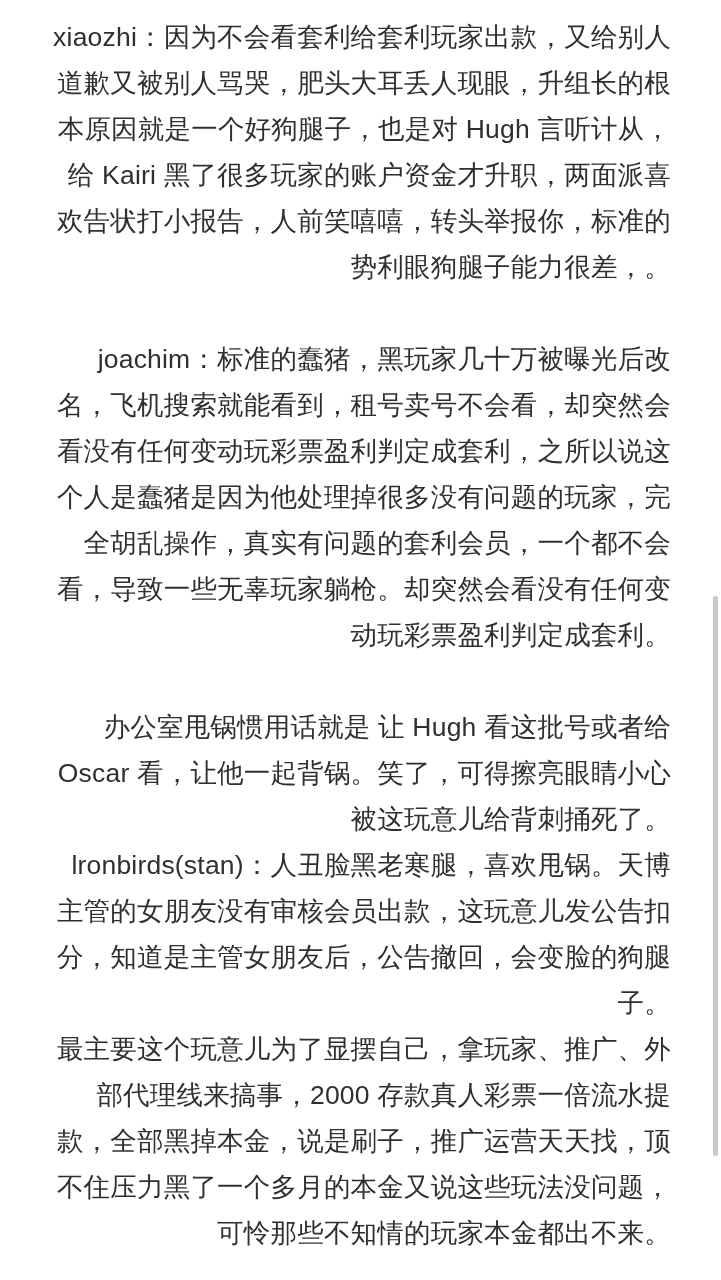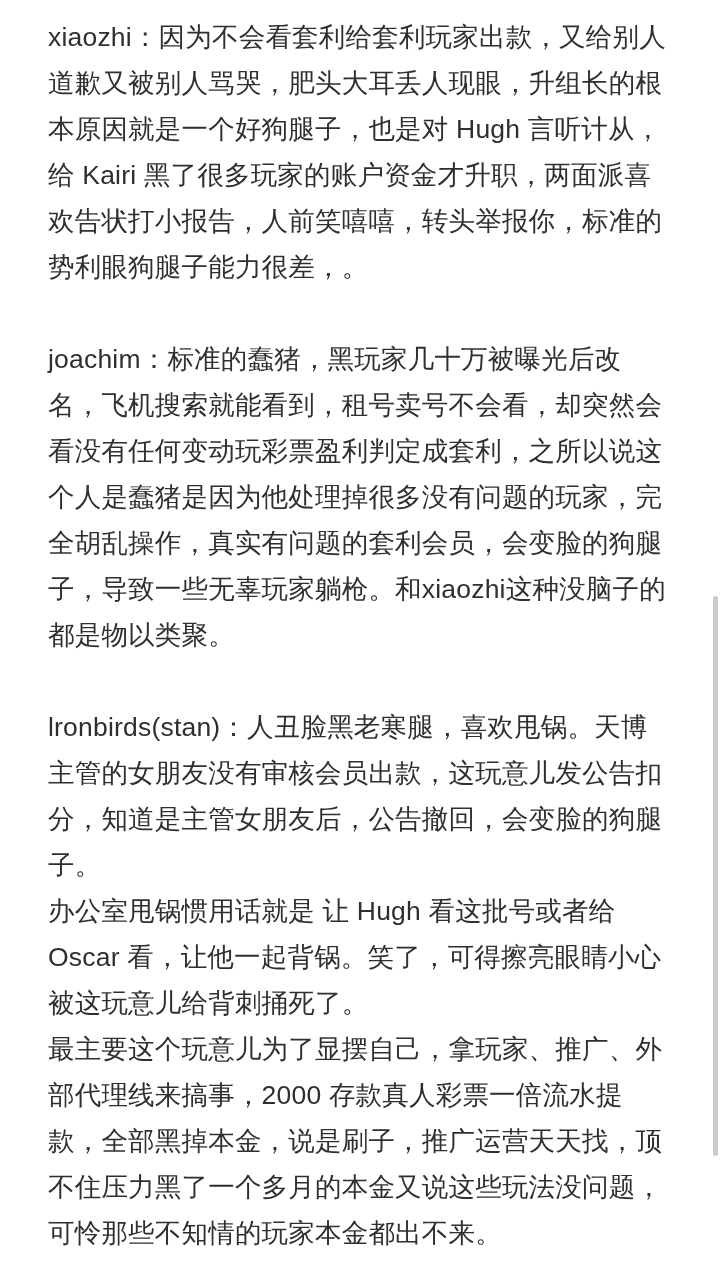--- a/index.html
+++ b/index.html
@@ -19,21 +19,21 @@
     box-sizing: border-box;
     width: 721px;
     height: 1280px;
     padding: 14px 50px 0 48px;
     position: relative;
   }
   .para {
     font-size: 26.5px;
     line-height: 46px;
     letter-spacing: 0.2px;
-    text-align: left;
+    text-align: right;
     word-break: break-word;
     white-space: pre-wrap;
     margin: 0;
     color: #2f2f2f;
   }
   .para + .para {
     margin-top: 0;
   }
   .block-gap {
     height: 46px;
@@ -53,26 +53,26 @@
 
 <div class="page">
 
   <div class="text-block">
     <p class="para">xiaozhi：因为不会看套利给套利玩家出款，又给别人道歉又被别人骂哭，肥头大耳丢人现眼，升组长的根本原因就是一个好狗腿子，也是对 Hugh 言听计从，给 Kairi 黑了很多玩家的账户资金才升职，两面派喜欢告状打小报告，人前笑嘻嘻，转头举报你，标准的势利眼狗腿子能力很差，。</p>
   </div>
 
   <div class="block-gap"></div>
 
   <div class="text-block">
-    <p class="para">joachim：标准的蠢猪，黑玩家几十万被曝光后改名，飞机搜索就能看到，租号卖号不会看，却突然会看没有任何变动玩彩票盈利判定成套利，之所以说这个人是蠢猪是因为他处理掉很多没有问题的玩家，完全胡乱操作，真实有问题的套利会员，会变脸的狗腿子，导致一些无辜玩家躺枪。和xiaozhi这种没脑子的都是物以类聚。</p>
+    <p class="para">joachim：标准的蠢猪，黑玩家几十万被曝光后改名，飞机搜索就能看到，租号卖号不会看，却突然会看没有任何变动玩彩票盈利判定成套利，之所以说这个人是蠢猪是因为他处理掉很多没有问题的玩家，完全胡乱操作，真实有问题的套利会员，一个都不会看，导致一些无辜玩家躺枪。却突然会看没有任何变动玩彩票盈利判定成套利。</p>
   </div>
 
   <div class="block-gap"></div>
 
   <div class="text-block">
+    <p class="para">办公室甩锅惯用话就是 让 Hugh 看这批号或者给 Oscar 看，让他一起背锅。笑了，可得擦亮眼睛小心被这玩意儿给背刺捅死了。</p>
     <p class="para">lronbirds(stan)：人丑脸黑老寒腿，喜欢甩锅。天博主管的女朋友没有审核会员出款，这玩意儿发公告扣分，知道是主管女朋友后，公告撤回，会变脸的狗腿子。</p>
-    <p class="para">办公室甩锅惯用话就是 让 Hugh 看这批号或者给 Oscar 看，让他一起背锅。笑了，可得擦亮眼睛小心被这玩意儿给背刺捅死了。</p>
     <p class="para">最主要这个玩意儿为了显摆自己，拿玩家、推广、外部代理线来搞事，2000 存款真人彩票一倍流水提款，全部黑掉本金，说是刷子，推广运营天天找，顶不住压力黑了一个多月的本金又说这些玩法没问题，可怜那些不知情的玩家本金都出不来。</p>
   </div>
 
 </div>
 
 <div class="scrollbar"></div>
 
 </body></html>

